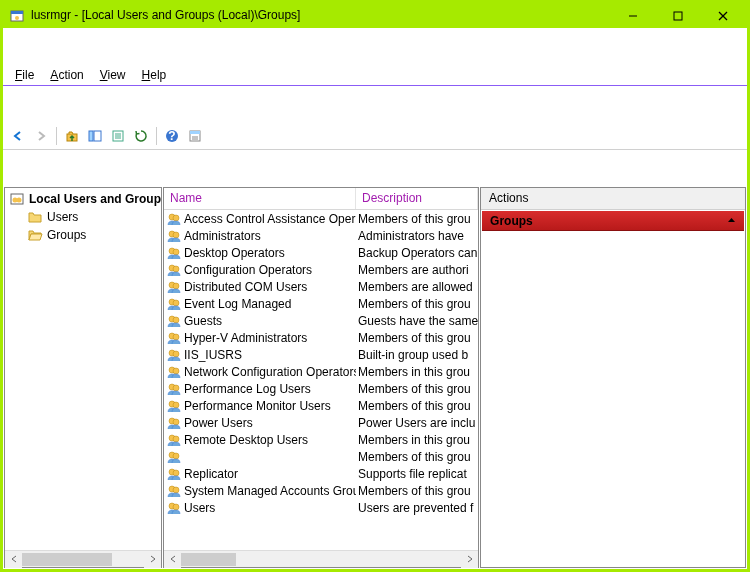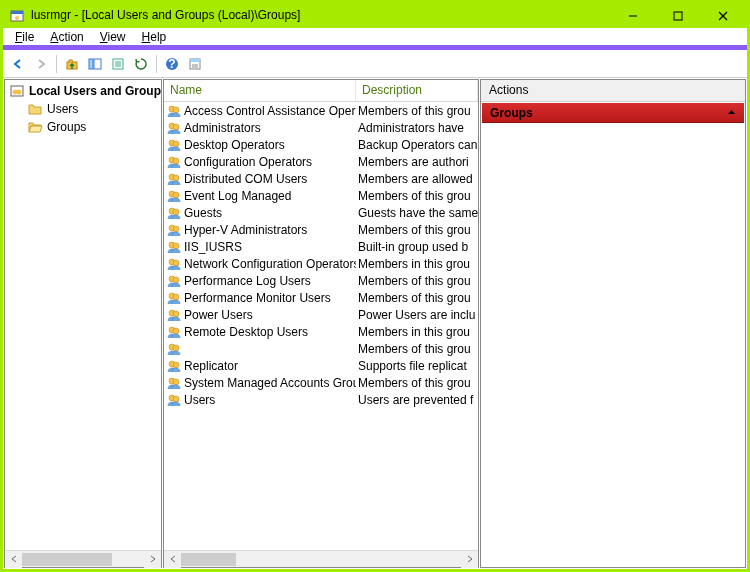--- a/index.html
+++ b/index.html
@@ -1,39 +1,39 @@
 <!DOCTYPE html>
 <html><head>
 <meta charset="utf-8">
 <style>
   * { box-sizing: border-box; margin: 0; padding: 0; font-family: "Segoe UI", Tahoma, sans-serif; font-size: 12px; }
   html, body { width: 750px; height: 572px; overflow: hidden; }
-  .window { width: 750px; height: 572px; border: 3px solid #a6ea00; background: #fff; display: flex; flex-direction: column; }
+  .window { width: 750px; height: 572px; border: 3px solid #a6ea00; background: #fff; display: flex; flex-direction: column; gap: 36px; }
   .titlebar { height: 25px; background: #a6ea00; display: flex; align-items: center; padding: 0 2px; color: #000; }
   .titlebar .app-icon { width: 16px; height: 16px; margin: 0 6px 0 4px; }
   .titlebar .title { flex: 1; line-height: 25px; }
   .win-btn { width: 45px; height: 25px; display: flex; align-items: center; justify-content: center; cursor: default; }
-  .menubar { height: 22px; background: #fff; border-bottom: 5px solid #8b5cf6; display: flex; align-items: center; padding: 0 4px; }
+  .menubar { height: 22px; background: #fff; border-bottom: 1px solid #8b5cf6; display: flex; align-items: center; padding: 0 4px; }
   .menubar span { padding: 2px 8px; cursor: default; }
   .menubar span u { text-decoration: underline; }
   .toolbar { height: 28px; background: #fff; border-bottom: 1px solid #d0d0d0; display: flex; align-items: center; padding: 0 4px; gap: 1px; }
   .tb-btn { width: 22px; height: 22px; display: flex; align-items: center; justify-content: center; border: 1px solid transparent; border-radius: 2px; cursor: default; }
   .tb-sep { width: 1px; height: 18px; background: #ccc; margin: 0 3px; }
   .body { flex: 1; display: flex; min-height: 0; }
   .pane { border: 1px solid #888; background: #fff; display: flex; flex-direction: column; }
   .tree-pane { width: 158px; margin: 1px 0 1px 1px; }
   .list-pane { flex: 1; margin: 1px; }
   .actions-pane { width: 276px; margin: 1px 1px 1px 0; }
   .pane-content { flex: 1; overflow: hidden; position: relative; }
   .tree-root { padding: 2px 0; }
   .tree-node { display: flex; align-items: center; height: 18px; padding-left: 4px; cursor: default; white-space: nowrap; }
   .tree-node .icon { width: 16px; height: 16px; margin-right: 4px; flex-shrink: 0; }
   .tree-child { padding-left: 22px; }
   .list-header { display: flex; height: 22px; border-bottom: 1px solid #d8d8d8; background: #fff; }
-  .col-h { padding: 3px 6px; border-right: 1px solid #e4e4e4; font-weight: normal; color: #4d7c0f; background: #fff; cursor: default; white-space: nowrap; overflow: hidden; }
+  .col-h { padding: 3px 6px; border-right: 1px solid #e4e4e4; font-weight: normal; color: #a21caf; background: #fff; cursor: default; white-space: nowrap; overflow: hidden; }
   .col-name { width: 192px; }
   .col-desc { flex: 1; }
   .list-body { flex: 1; overflow: hidden; }
   .row { display: flex; height: 17px; align-items: center; cursor: default; white-space: nowrap; }
   .cell-name { width: 192px; display: flex; align-items: center; padding-left: 2px; overflow: hidden; }
   .cell-name .icon { width: 16px; height: 16px; margin-right: 2px; flex-shrink: 0; }
   .cell-desc { flex: 1; overflow: hidden; padding-left: 2px; }
   .actions-header { height: 22px; background: #f0f0f0; border-bottom: 1px solid #d0d0d0; padding: 3px 8px; font-weight: normal; color: #000; }
   .actions-red { background: linear-gradient(#d82c2c,#b81a1a); color: #000; height: 20px; display: flex; align-items: center; justify-content: space-between; padding: 0 8px; border-bottom: 1px solid #8a0f0f; font-weight: bold; margin: 1px; }
   .actions-item { height: 22px; display: flex; align-items: center; justify-content: space-between; padding: 0 18px 0 26px; cursor: default; }

